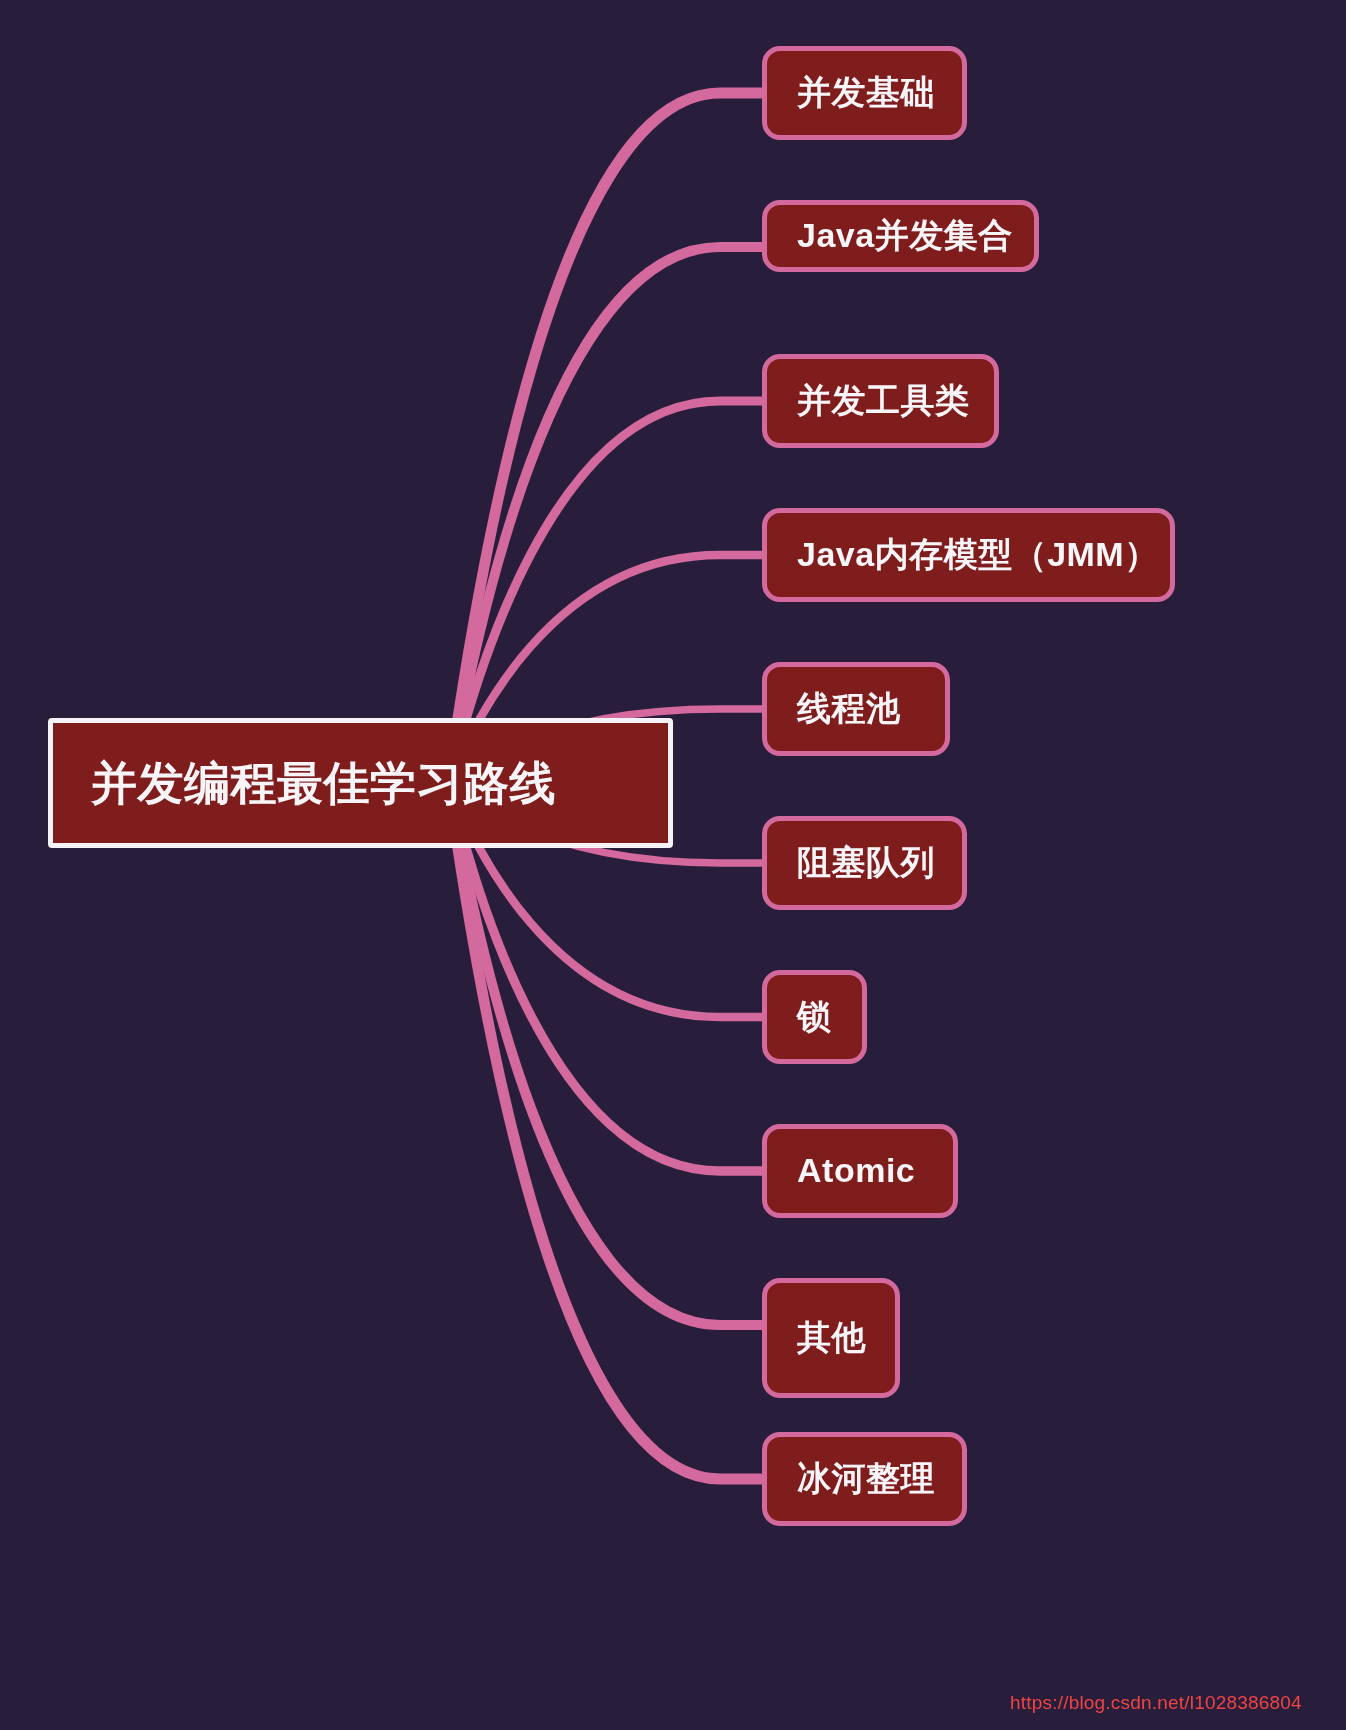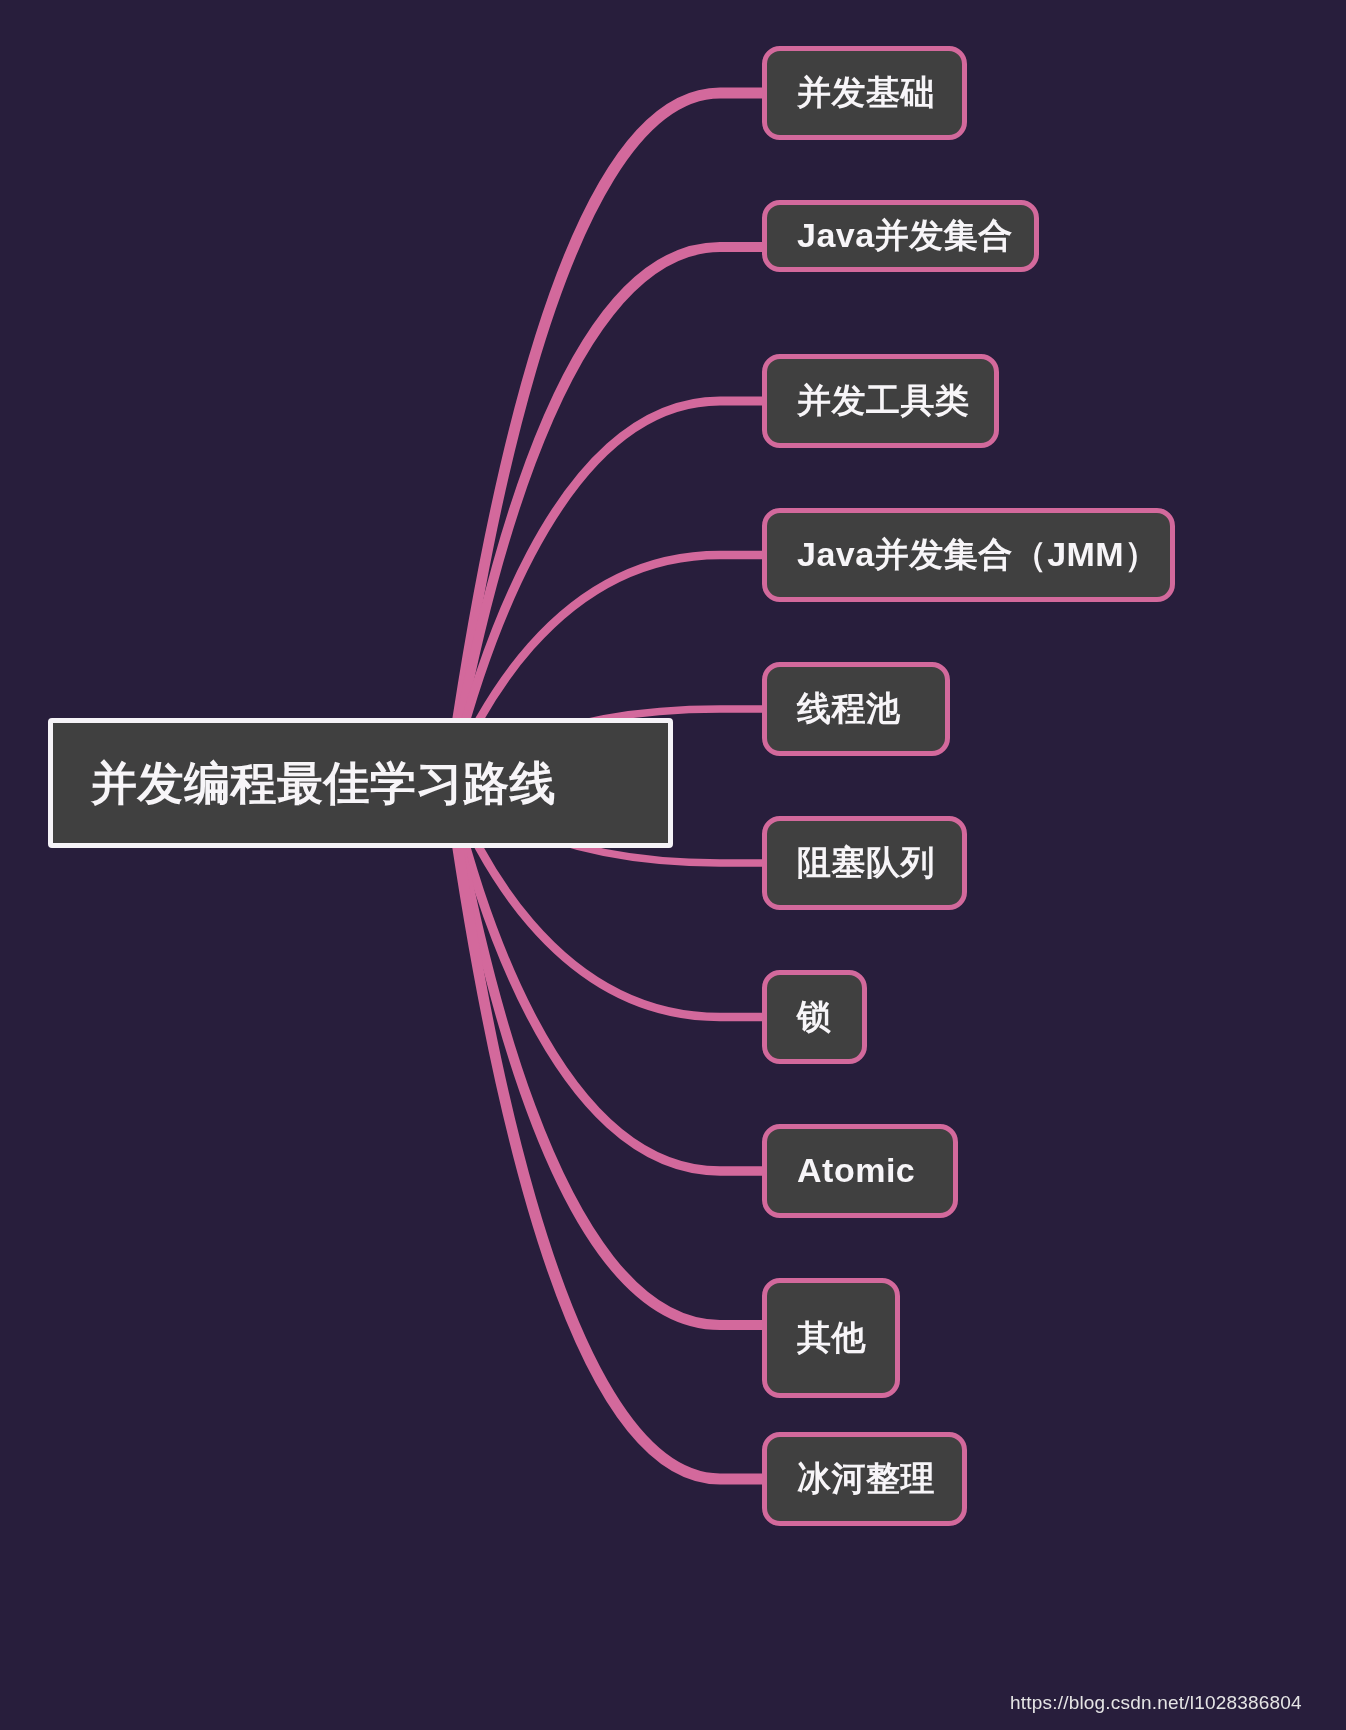--- a/index.html
+++ b/index.html
@@ -22,21 +22,21 @@
     top: 0;
     width: 1346px;
     height: 1730px;
     pointer-events: none;
   }
   .node {
     position: absolute;
     box-sizing: border-box;
     display: flex;
     align-items: center;
-    background: #404040;
+    background: #7f1d1d;
     border-radius: 18px;
     white-space: nowrap;
   }
   .node-label {
     color: #f7f5f8;
     font-weight: bold;
     letter-spacing: 0.5px;
   }
   
   .node.root {
@@ -52,21 +52,21 @@
   .node.branch {
     border: 5px solid #d3699c;
     padding: 0 30px;
   }
   .node.branch .node-label {
     font-size: 34px;
     line-height: 1.1;
   }
   .watermark {
     position: absolute;
-    color: #e5e5e5;
+    color: #ef4444;
     font-size: 19px;
     letter-spacing: 0.2px;
     font-family: "Liberation Sans", "DejaVu Sans", sans-serif;
   }
 </style>
 </head>
 <body>
 
 <div id="canvas">
 
@@ -90,21 +90,21 @@
       <div class="node branch" style="left: 762px; top: 46px; width: 205px; height: 94px;">
         <span class="node-label">并发基础</span>
       </div>
       <div class="node branch" style="left: 762px; top: 200px; width: 277px; height: 72px;">
         <span class="node-label">Java并发集合</span>
       </div>
       <div class="node branch" style="left: 762px; top: 354px; width: 237px; height: 94px;">
         <span class="node-label">并发工具类</span>
       </div>
       <div class="node branch" style="left: 762px; top: 508px; width: 413px; height: 94px;">
-        <span class="node-label">Java并发集合（JMM）</span>
+        <span class="node-label">Java内存模型（JMM）</span>
       </div>
       <div class="node branch" style="left: 762px; top: 662px; width: 188px; height: 94px;">
         <span class="node-label">线程池</span>
       </div>
       <div class="node branch" style="left: 762px; top: 816px; width: 205px; height: 94px;">
         <span class="node-label">阻塞队列</span>
       </div>
       <div class="node branch" style="left: 762px; top: 970px; width: 105px; height: 94px;">
         <span class="node-label">锁</span>
       </div>

